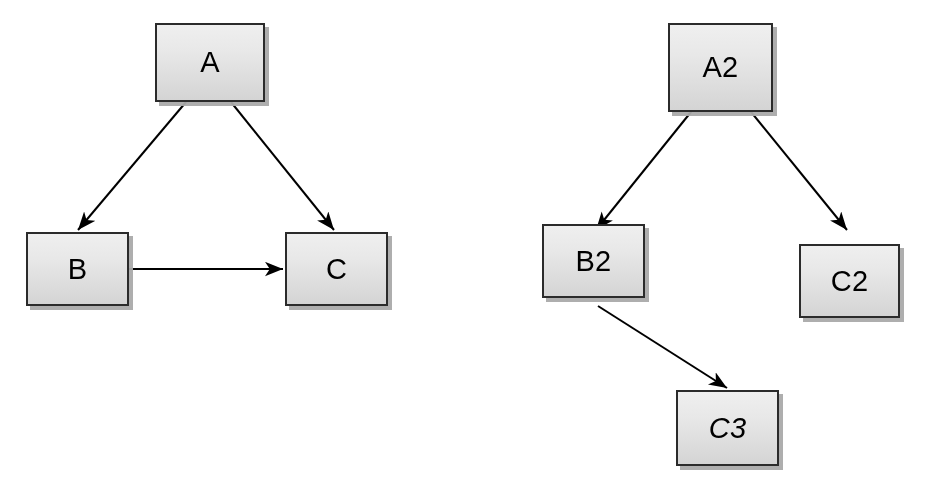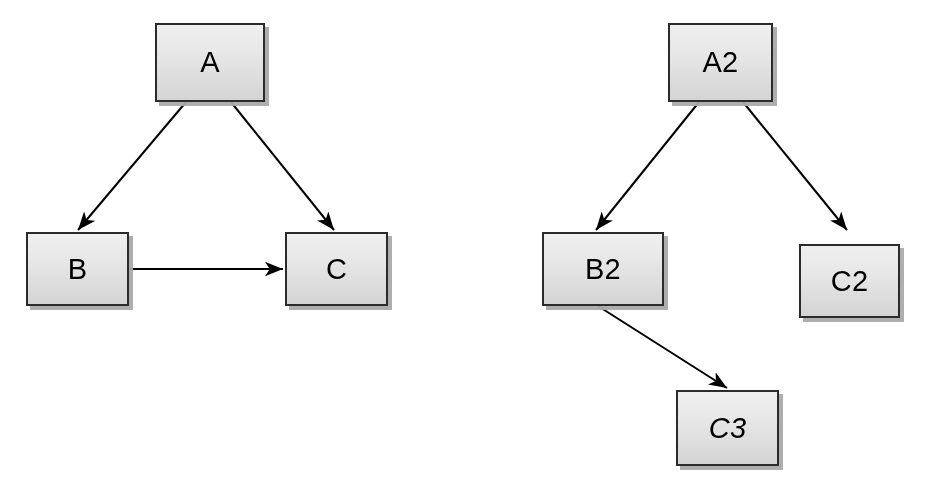--- a/index.html
+++ b/index.html
@@ -67,24 +67,24 @@
 
   <div class="node" style="left: 155px; top: 23px; width: 110px; height: 79px;">
     <span class="node-label">A</span>
   </div>
   <div class="node" style="left: 26px; top: 232px; width: 103px; height: 74px;">
     <span class="node-label">B</span>
   </div>
   <div class="node" style="left: 285px; top: 232px; width: 103px; height: 74px;">
     <span class="node-label">C</span>
   </div>
-  <div class="node" style="left: 668px; top: 23px; width: 105px; height: 79px; justify-content: center;">
+  <div class="node" style="left: 668px; top: 23px; width: 105px; height: 89px; justify-content: center;">
     <span class="node-label">A2</span>
   </div>
-  <div class="node" style="left: 542px; top: 232px; width: 122px; height: 74px; align-items: center;">
+  <div class="node" style="left: 542px; top: 224px; width: 103px; height: 74px; align-items: center;">
     <span class="node-label">B2</span>
   </div>
   <div class="node" style="left: 799px; top: 244px; width: 101px; height: 74px;">
     <span class="node-label">C2</span>
   </div>
   <div class="node" style="left: 676px; top: 390px; width: 103px; height: 76px; font-style: italic;">
     <span class="node-label">C3</span>
   </div>
 
 </div>

